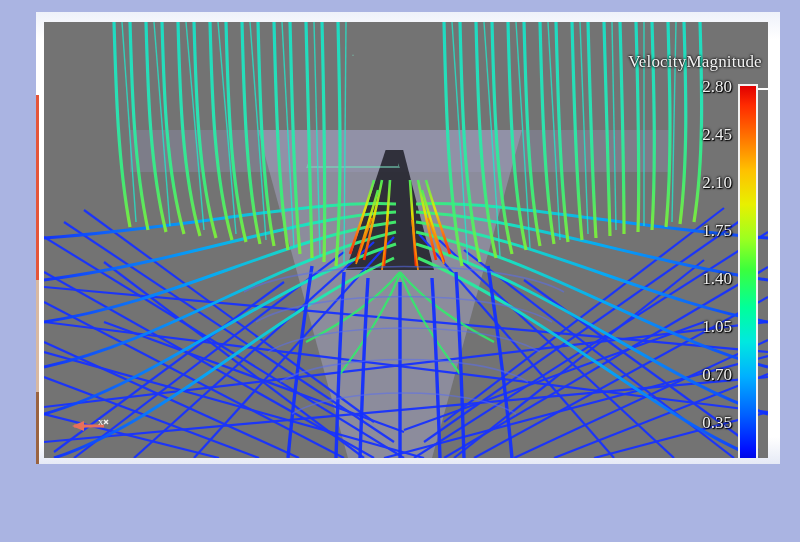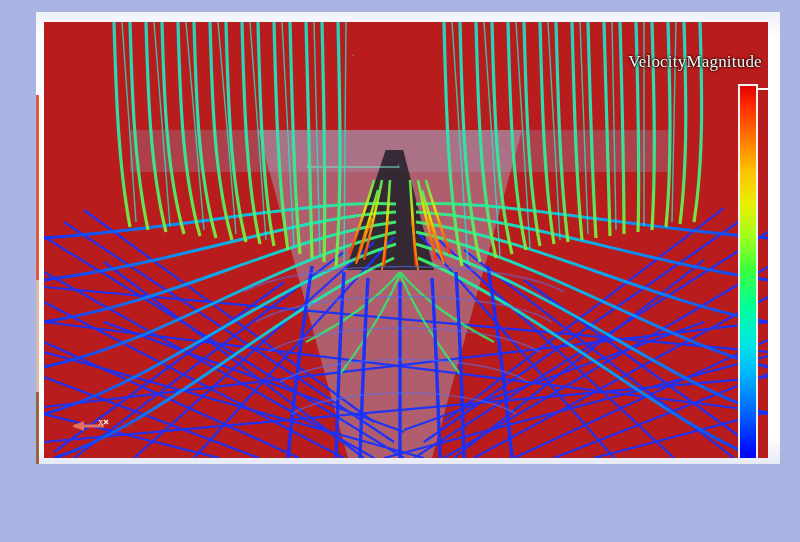--- a/index.html
+++ b/index.html
@@ -23,21 +23,21 @@
     background:#9a6340;
   }
   .edge-brown2{
     position:absolute;left:36px;top:280px;width:3px;height:112px;
     background:#d8b9a2;
   }
 
   
   .viewport{
     position:absolute;left:44px;top:22px;width:724px;height:436px;
-    background:#b91c1c;overflow:hidden;text-decoration:underline;
+    background:#737373;overflow:hidden;text-decoration:underline;
   }
   .vp-inner{position:absolute;inset:0;}
 
   
   .geom-cone{
     position:absolute;left:196px;top:108px;width:300px;height:350px;
     background:rgba(168,168,200,0.48);
     clip-path:polygon(6% 0%, 94% 0%, 62% 100%, 38% 100%);
   }
   .geom-band{
@@ -294,20 +294,31 @@
           <path d="M236,360 C284,330 436,330 484,360"></path>
           <path d="M248,392 C292,364 428,364 472,392"></path>
         </g>
       </svg>
 
       <div class="cbar-wrap">
         <div class="cbar-title">VelocityMagnitude</div>
         <div class="cbar"></div>
         <div class="cbar-cap-top"></div>
 
+        <div class="cbar-ticks">
+          <div class="tick" style="top:0px">2.80</div>
+          <div class="tick" style="top:48px">2.45</div>
+          <div class="tick" style="top:96px">2.10</div>
+          <div class="tick" style="top:144px">1.75</div>
+          <div class="tick" style="top:192px">1.40</div>
+          <div class="tick" style="top:240px">1.05</div>
+          <div class="tick" style="top:288px">0.70</div>
+          <div class="tick" style="top:336px">0.35</div>
+
+        </div>
 
       </div>
 
       <div class="axis-widget">
         <svg width="60" height="34" viewBox="0 0 60 34">
           <line x1="46" y1="14" x2="16" y2="14" stroke="#e8705a" stroke-width="3"></line>
           <polygon points="14,14 26,9 26,19" fill="#e8705a"></polygon>
           <line x1="46" y1="8" x2="50" y2="12" stroke="#f0f0f0" stroke-width="1.4"></line>
           <line x1="50" y1="8" x2="46" y2="12" stroke="#f0f0f0" stroke-width="1.4"></line>
         </svg>

